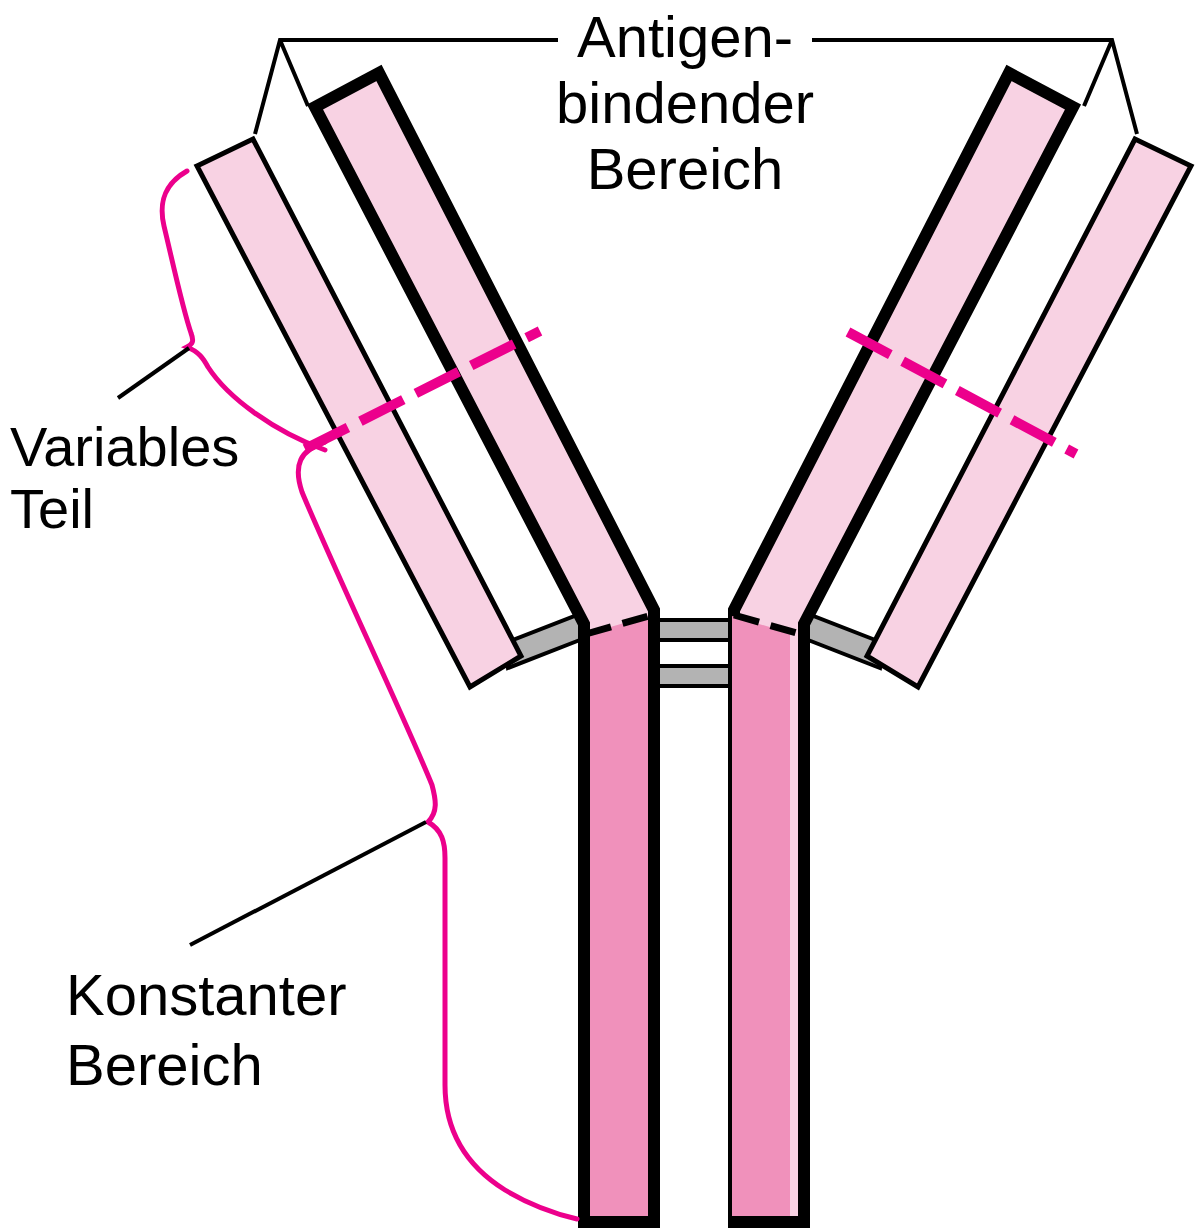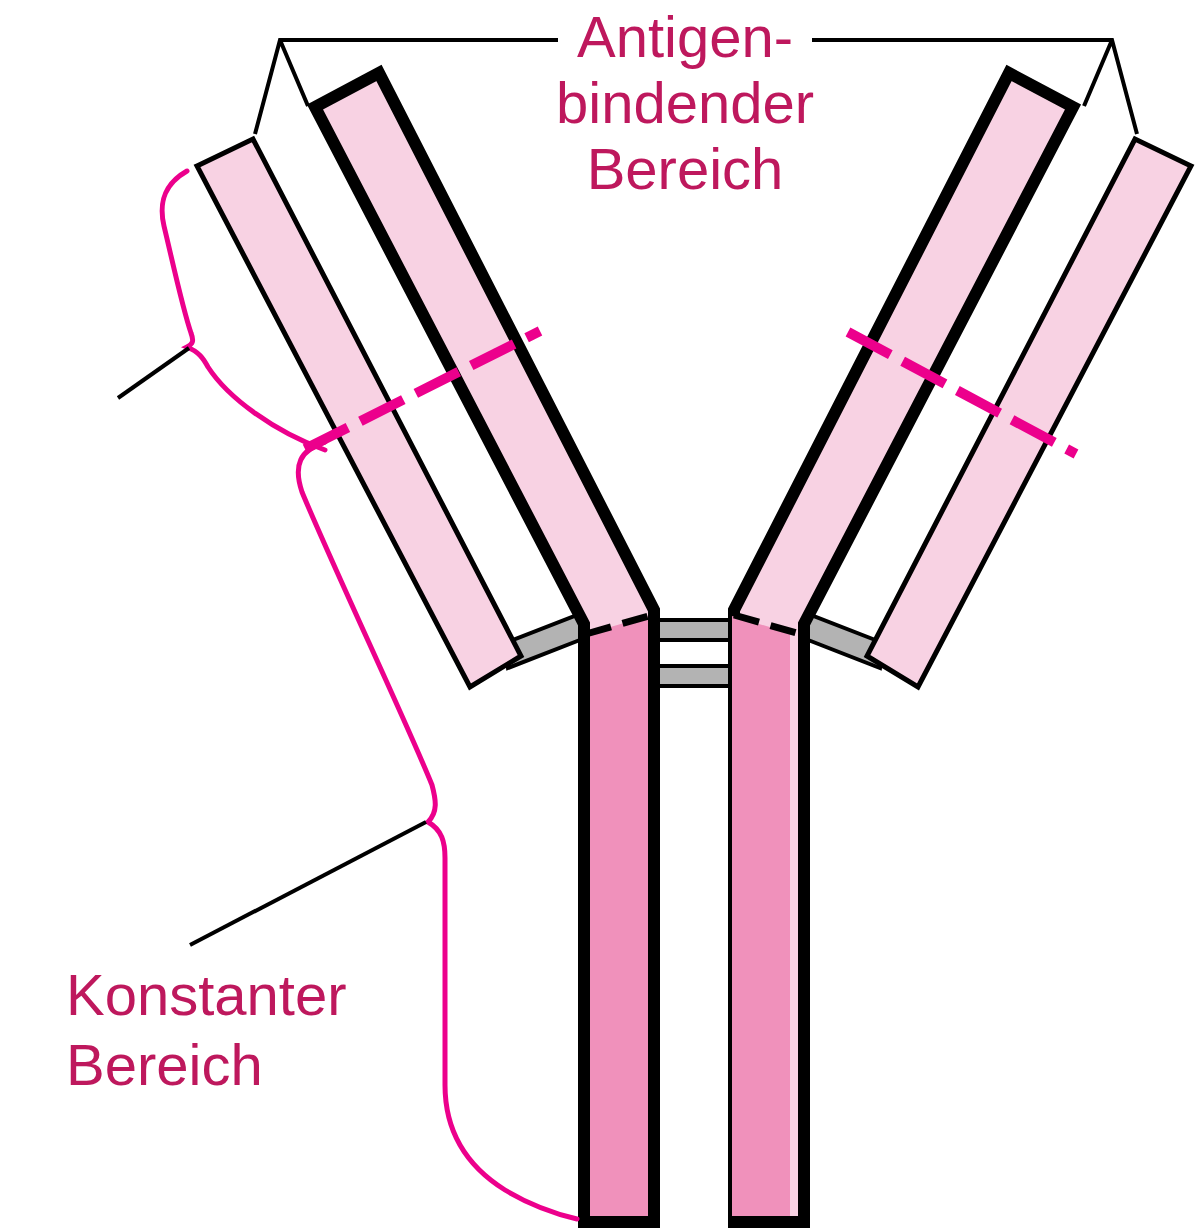--- a/index.html
+++ b/index.html
@@ -15,21 +15,21 @@
     overflow: hidden;
     font-family: "Liberation Sans", "DejaVu Sans", sans-serif;
   }
   #diagram-svg {
     position: absolute;
     left: 0;
     top: 0;
   }
   .diagram-label {
     position: absolute;
-    color: #be185d;
+    color: #000000;
     white-space: pre-line;
     font-weight: 400;
   }
   #antigen-label {
     left: 685px;
     top: 4px;
     transform: translateX(-50%);
     text-align: center;
     font-size: 58px;
     line-height: 66px;
@@ -84,17 +84,19 @@
     <path d="M 812,40 L 1112,40 L 1137,134 M 1112,40 L 1084,106" fill="none" stroke-width="4" stroke="#000000"></path>
 
     <line x1="189" y1="348" x2="118" y2="398" stroke-width="4" stroke="#000000"></line>
     <line x1="426" y1="822" x2="190" y2="945" stroke-width="4" stroke="#000000"></line>
   </svg>
 
   <div id="antigen-label" class="diagram-label">Antigen-
 bindender
 Bereich</div>
 
+  <div id="variables-label" class="diagram-label">Variables
+Teil</div>
 
   <div id="konstanter-label" class="diagram-label">Konstanter
 Bereich</div>
 
 </div>
 
 </body></html>

